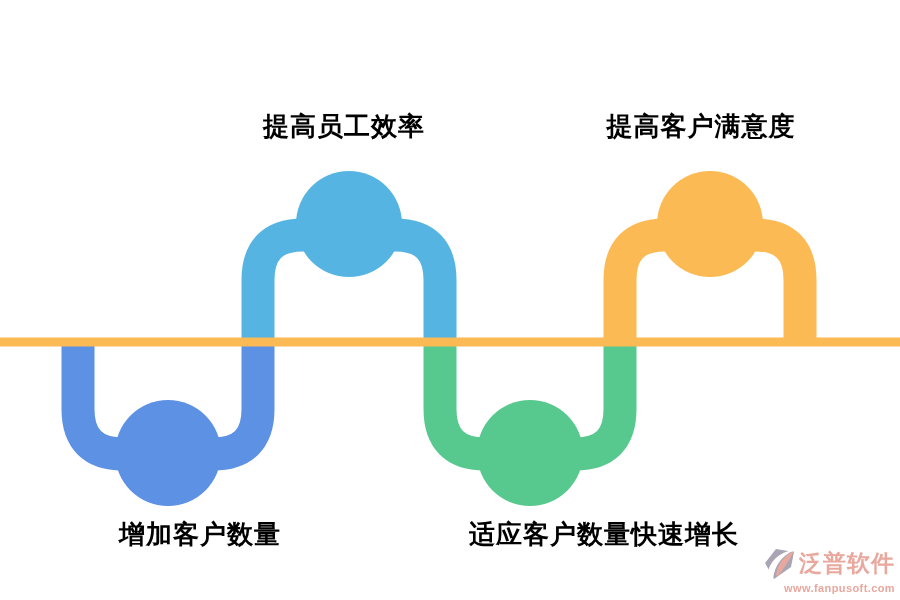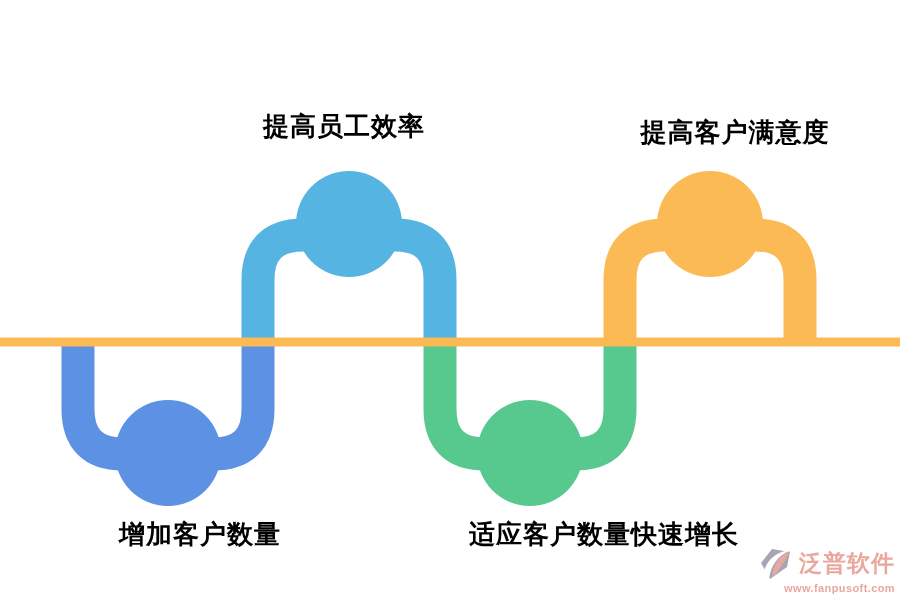--- a/index.html
+++ b/index.html
@@ -38,21 +38,21 @@
   .watermark {
     position: absolute;
     right: 5px;
     bottom: 6px;
     width: 138px;
     text-align: right;
   }
   .watermark-row {
     display: flex;
     align-items: center;
-    justify-content: space-between;
+    justify-content: flex-end;
     gap: 2px;
   }
   .brand-name {
     font-size: 23px;
     font-weight: 700;
     color: #E9A89D;
     letter-spacing: 1px;
     white-space: nowrap;
     line-height: 1.1;
   }
@@ -83,21 +83,21 @@
     <circle cx="168" cy="453" r="53" fill="#5C91E4"></circle>
     <circle cx="349" cy="224" r="53" fill="#55B4E1"></circle>
     <circle cx="530" cy="453" r="53" fill="#58C98E"></circle>
     <circle cx="710" cy="224" r="53" fill="#FCBA55"></circle>
 
     <rect x="0" y="337.5" width="900" height="9" fill="#FCBA55"></rect>
   </svg>
 
   <div class="diagram-label" style="left:344px; top:113px;">提高员工效率</div>
 
-  <div class="diagram-label" style="left:735px; top:113px;margin-top:6px;">提高客户满意度</div>
+  <div class="diagram-label" style="left:701px; top:113px;">提高客户满意度</div>
 
   <div class="diagram-label" style="left:200px; top:521px;">增加客户数量</div>
 
   <div class="diagram-label" style="left:564px; top:521px;margin-left:40px;">适应客户数量快速增长</div>
 
   <div class="watermark">
     <div class="watermark-row">
       <svg width="36" height="36" viewBox="0 0 36 36">
         <path d="M 4 17 L 15 3 L 33 6 L 30 21 L 13 33 Z" fill="#A9A5B5"></path>
         <path d="M 6 30 C 8 15 18 6 33 4 C 20 11 14 19 12 33 Z" fill="#ffffff"></path>

